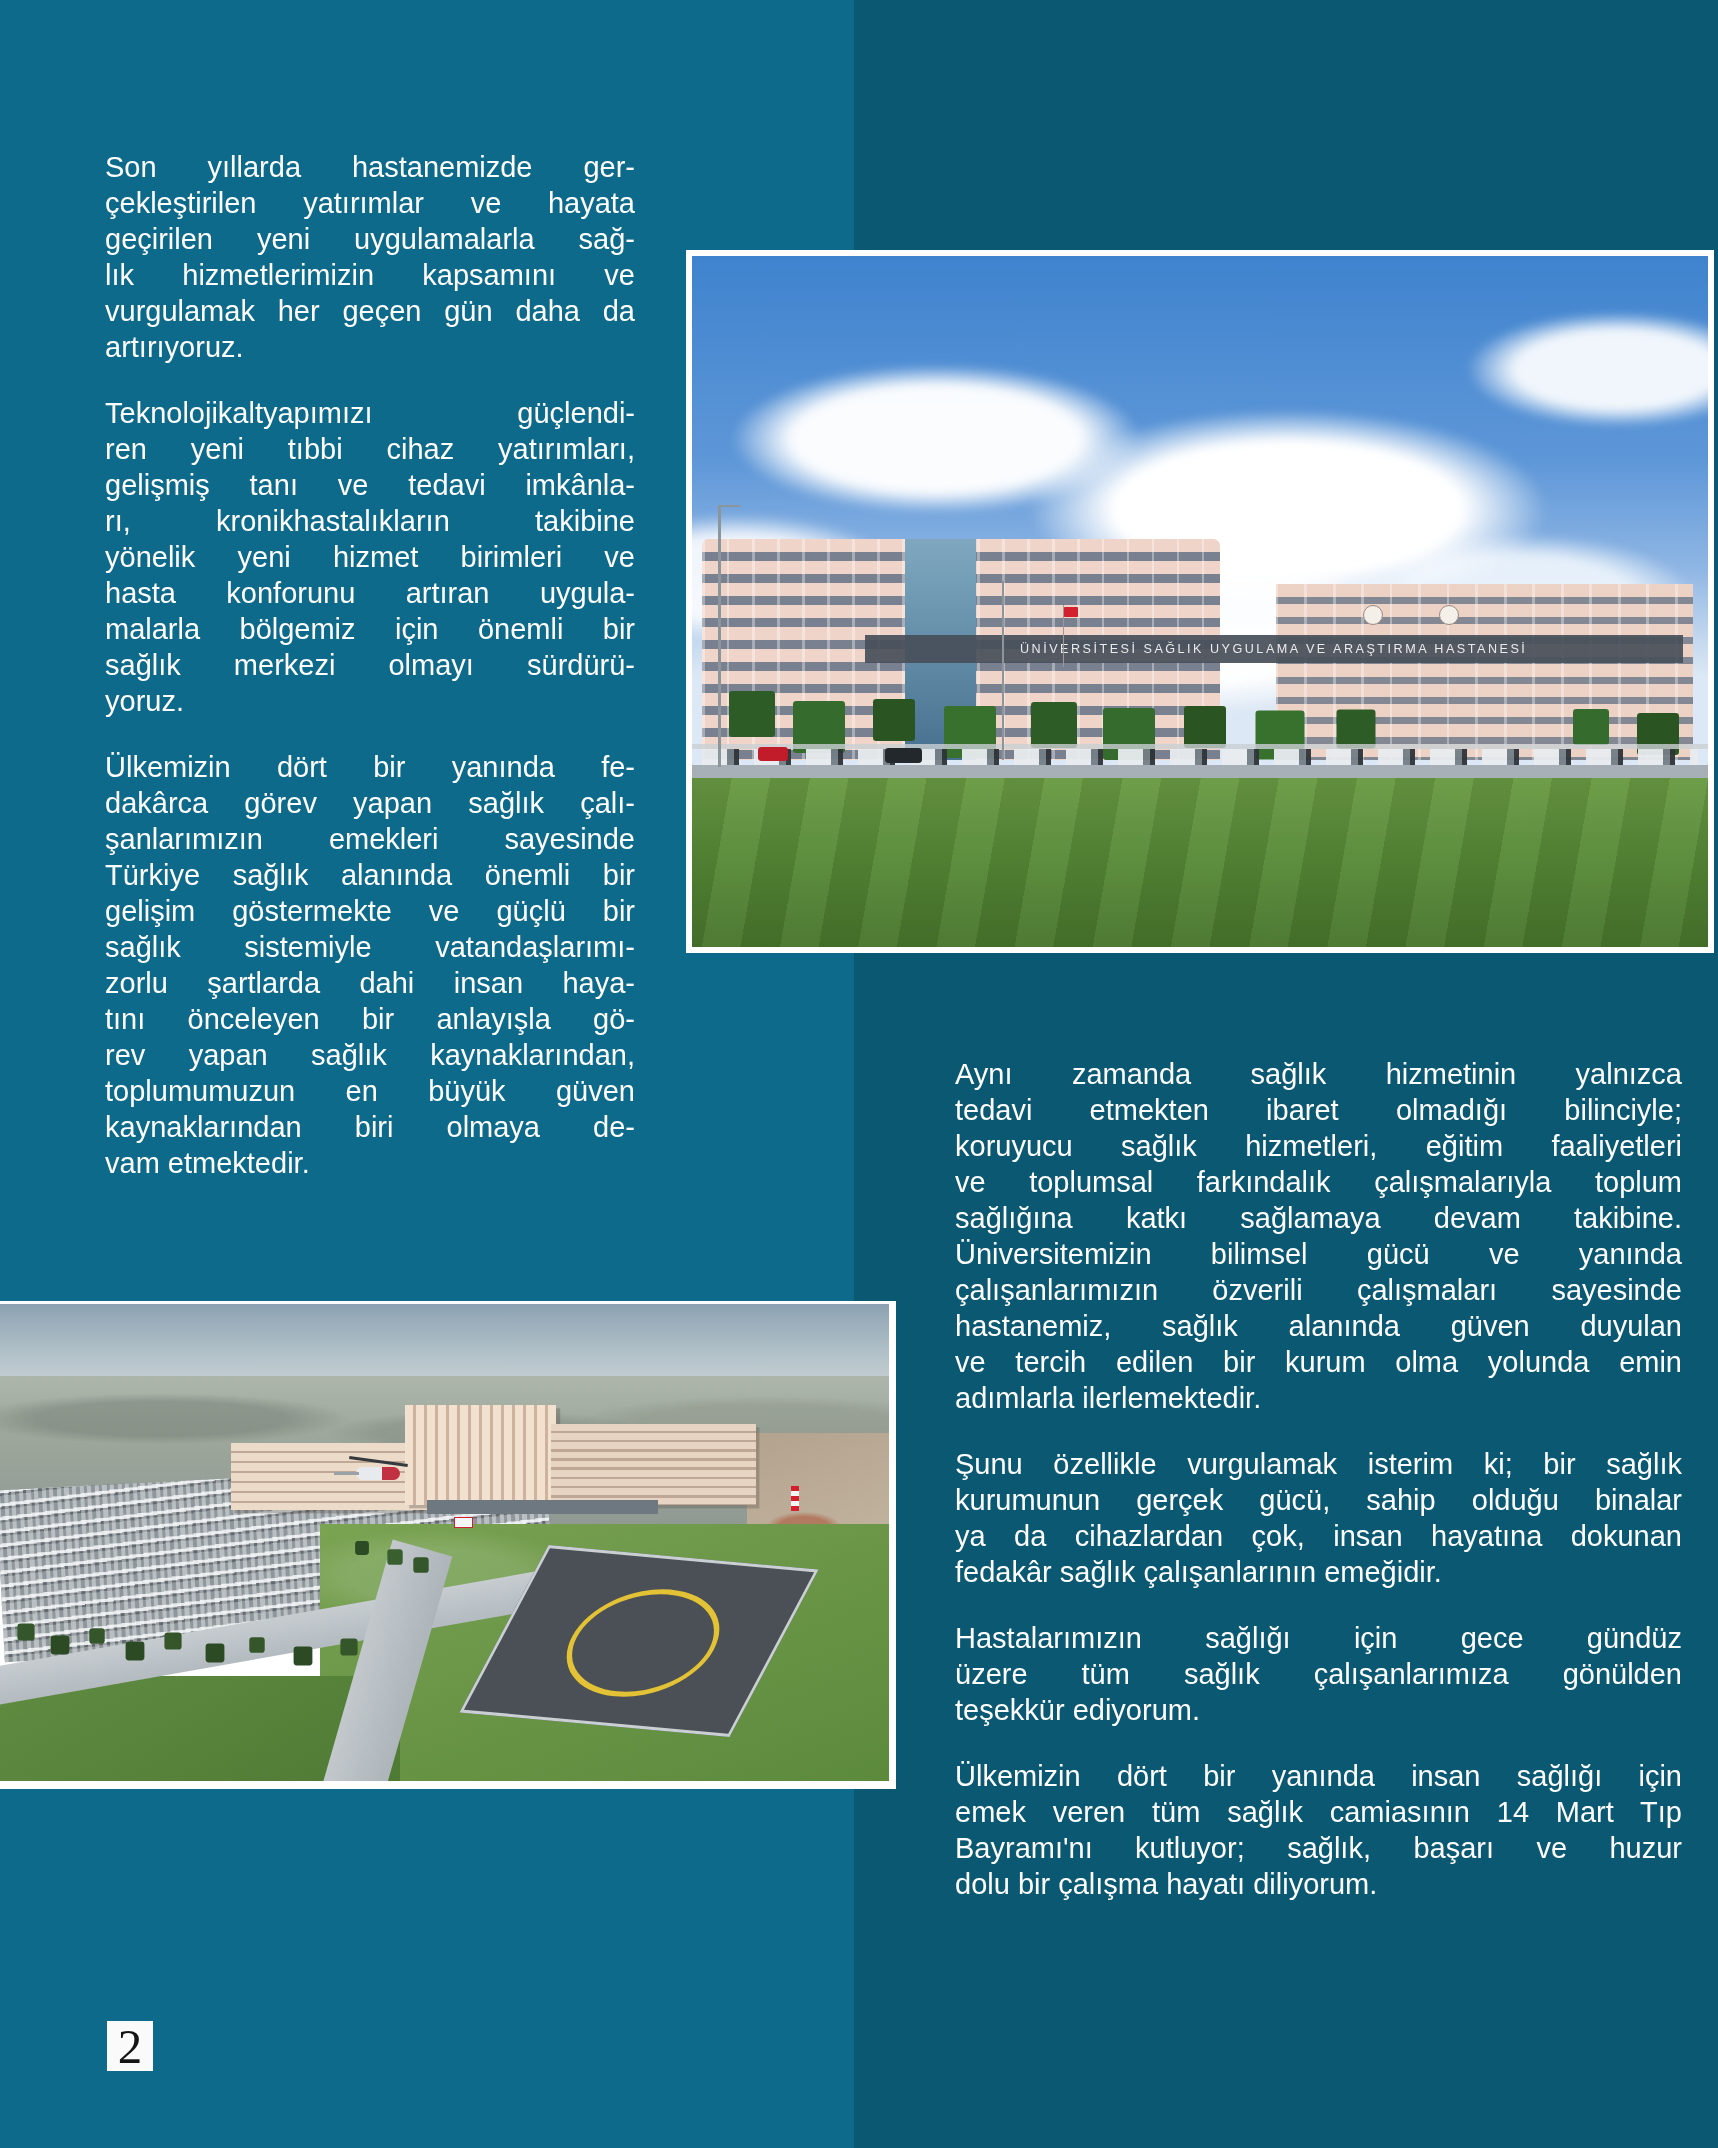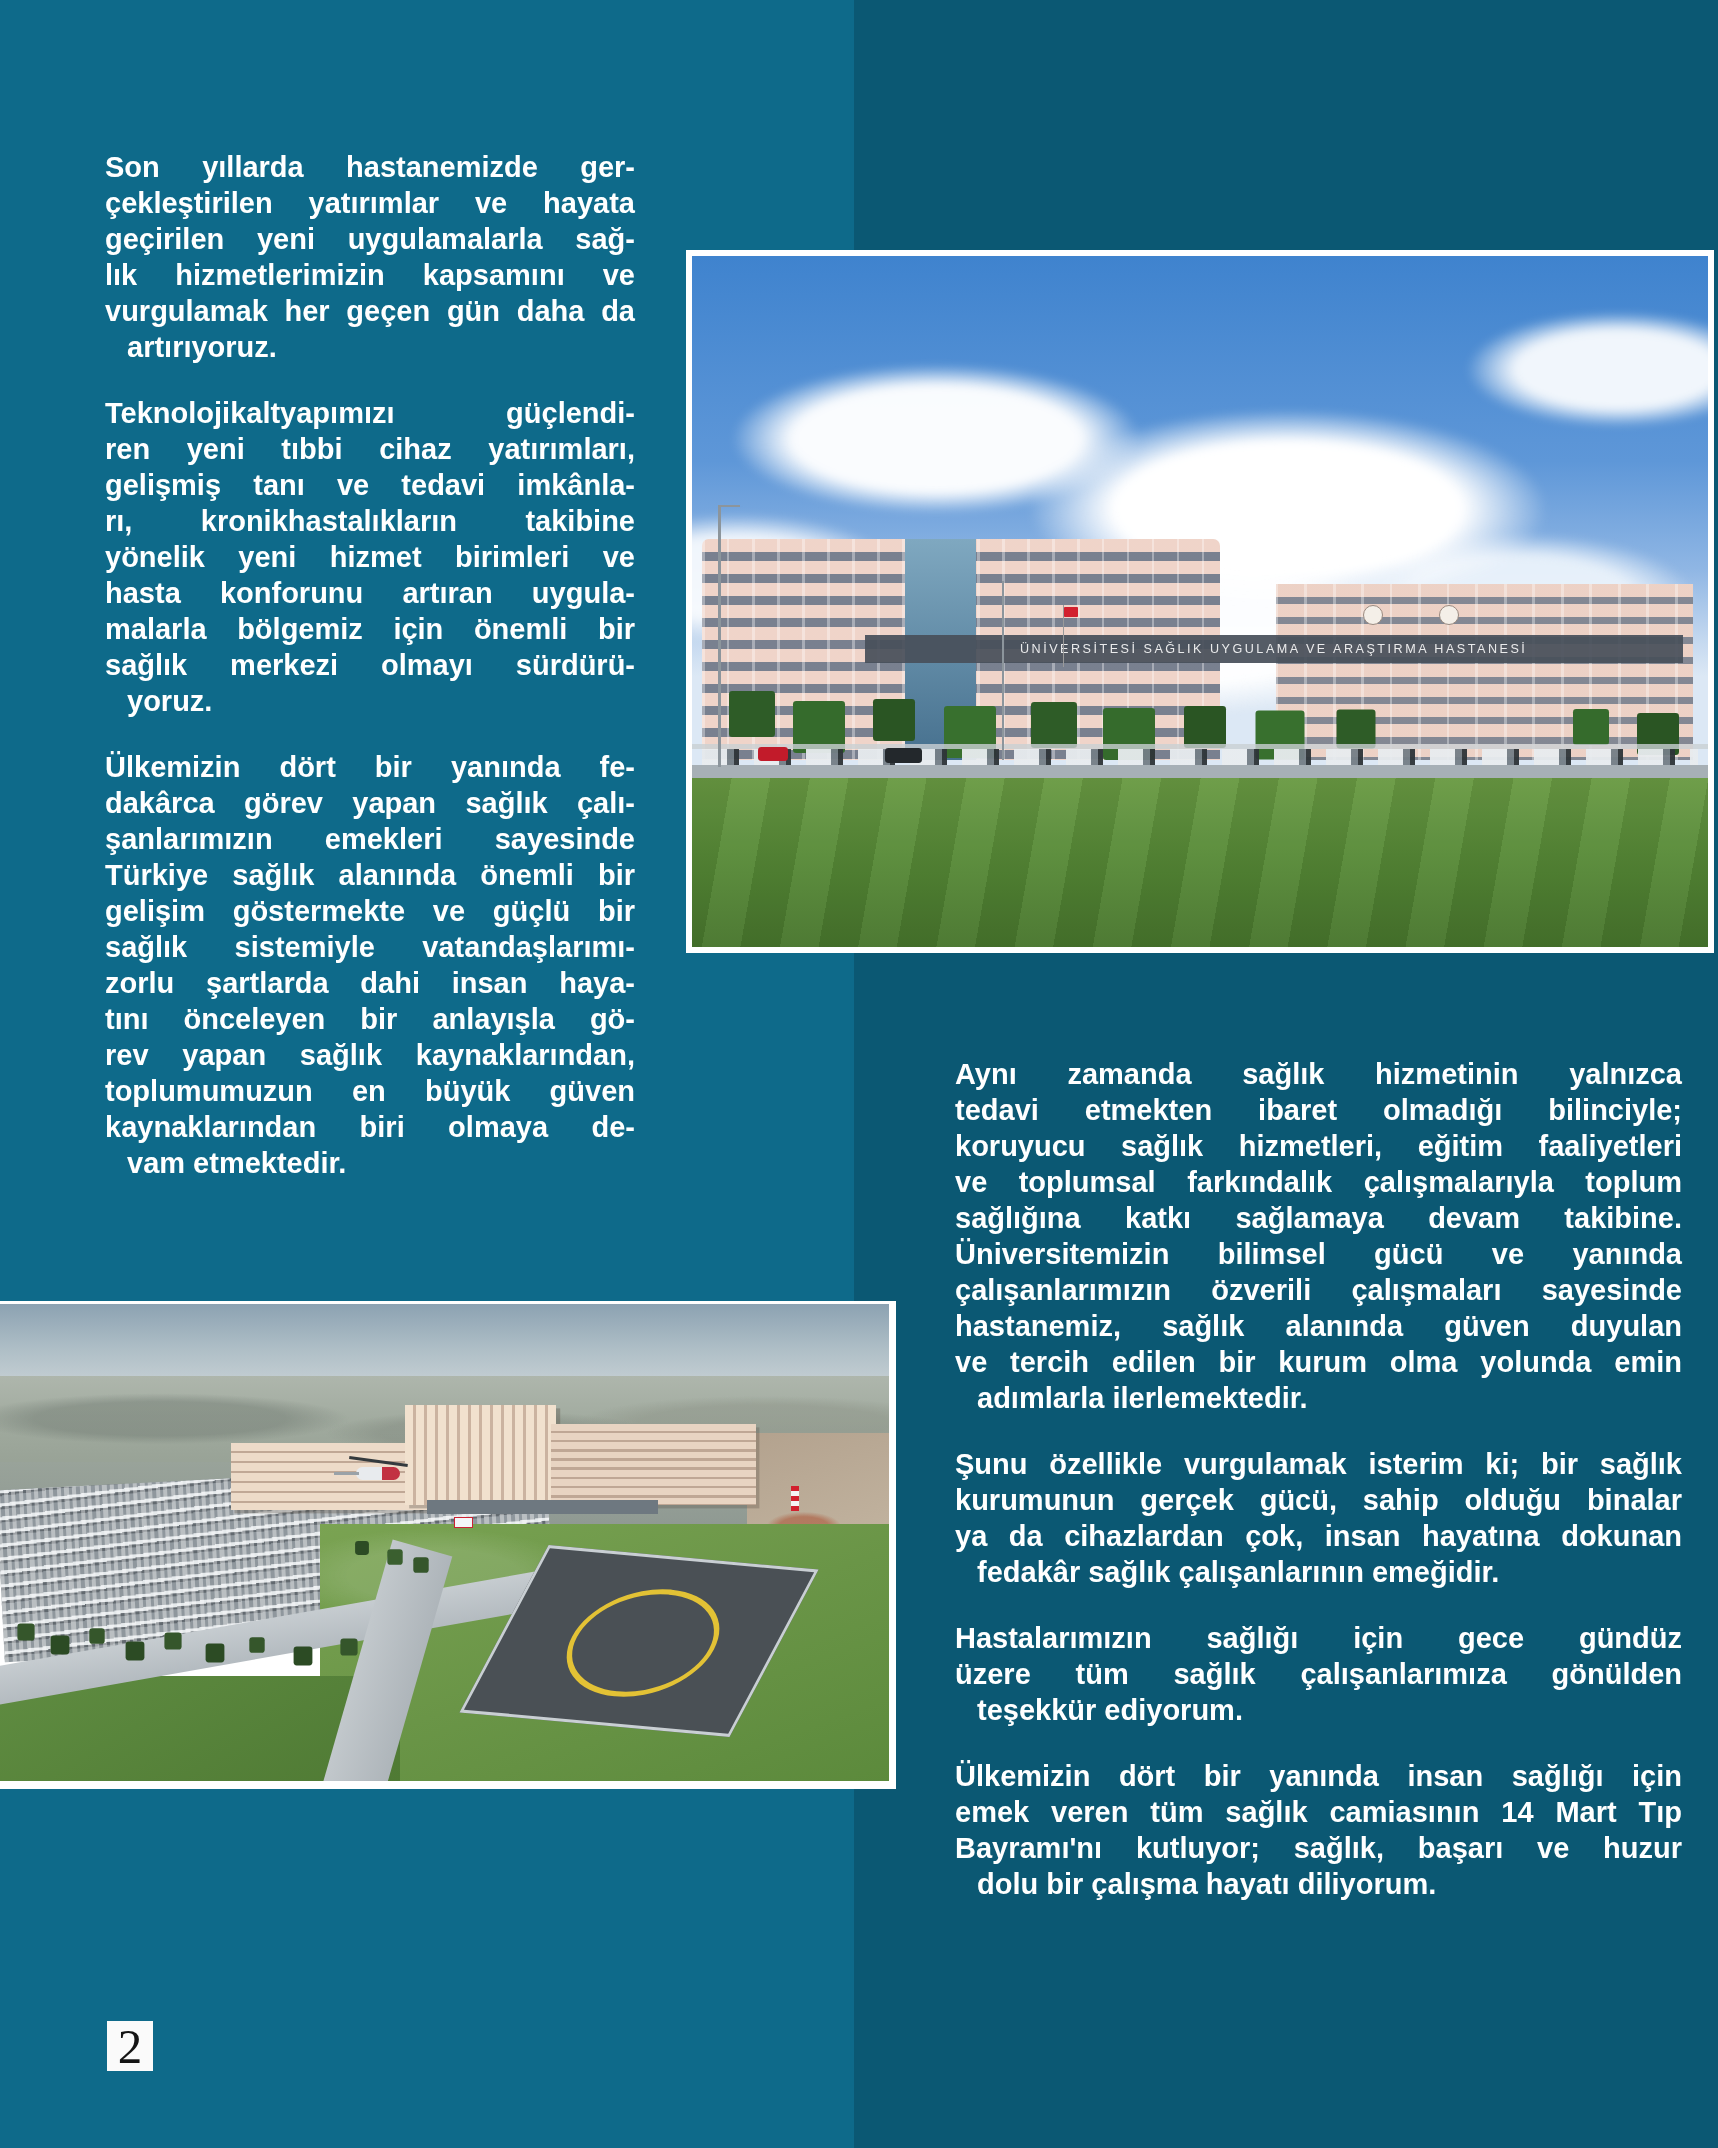--- a/index.html
+++ b/index.html
@@ -2,27 +2,27 @@
 <html style="font-size:13.4px"><head>
 <meta charset="utf-8">
 <style>
   html,body{margin:0;padding:0;background:#0E6A8A;}
   .page{position:relative;width:1718px;height:2148px;overflow:hidden;
         font-family:"Liberation Sans","DejaVu Sans",sans-serif;}
   .bg-left{position:absolute;left:0;top:0;width:854px;height:2148px;background:#0E6A8A;}
   .bg-right{position:absolute;left:854px;top:0;width:864px;height:2148px;background:#0B5873;}
 
   
-  .tcol{position:absolute;color:#FFFFFF;font-weight:700;font-size:29px;line-height:36px;}
+  .tcol{position:absolute;color:#FFFFFF;font-weight:400;font-size:29px;line-height:36px;}
   .tcol-left{left:105px;top:149px;width:530px;}
   .tcol-right{left:955px;top:1056px;width:727px;}
   .para{margin:0 0 30px 0;}
   .para:last-child{margin-bottom:0;}
   .j{text-align:justify;text-align-last:justify;}
-  .l{text-align:left;text-align-last:left;margin-left:22px;}
+  .l{text-align:left;text-align-last:left;}
 
   
   .photo{position:absolute;background:#FFFFFF;box-sizing:border-box;}
   .photo-inner{position:relative;width:100%;height:100%;overflow:hidden;}
   .abs{position:absolute;}
 
   
   .photo1{left:686px;top:250px;width:1028px;height:703px;padding:5.9px;}
   .p1-sky{left:0;top:0;width:100%;height:78%;
     background:linear-gradient(180deg,#3F83CE 0%,#5E97D8 38%,#8FB6E4 58%,#C7DAF0 72%,#DCE8F5 78%);}

